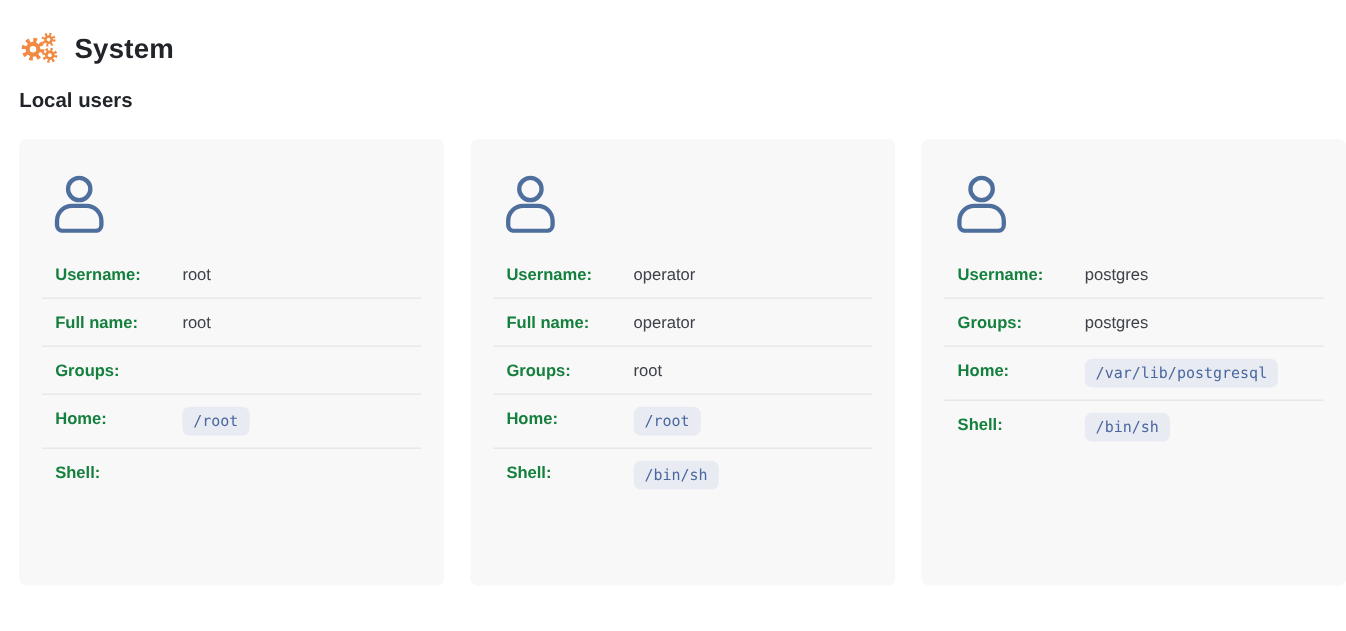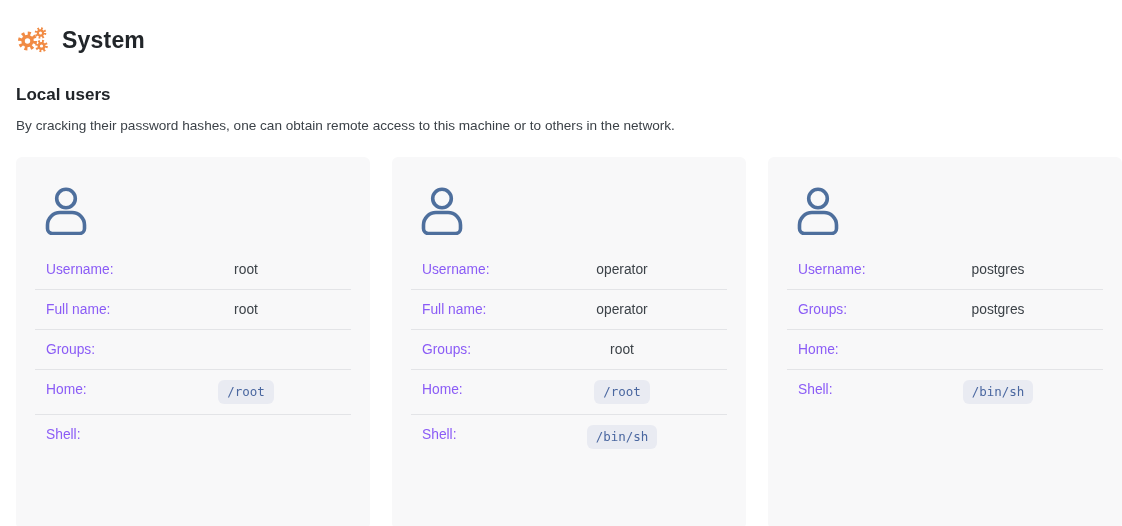--- a/index.html
+++ b/index.html
@@ -12,32 +12,32 @@
     --text-dark:#212529;
     --text-body:#3C4248;
   }
   *{margin:0;padding:0;box-sizing:border-box;}
   html,body{width:1122px;height:526px;overflow:hidden;background:#fff;
     font-family:"Liberation Sans",sans-serif;color:var(--text-body);}
   .page{padding:24px 0 0 16px;width:1122px;}
   .page-header{display:flex;align-items:center;gap:13px;height:32px;}
   .page-header .gear-wrap{width:33px;height:32px;display:flex;align-items:center;justify-content:center;}
   h1{font-size:23px;font-weight:700;color:var(--text-dark);letter-spacing:.2px;}
-  h2{font-size:17px;font-weight:700;color:var(--text-dark);margin-top:29px;}
+  h2{font-size:17px;font-weight:700;color:var(--text-dark);margin-top:18px;}
   .desc{margin-top:11px;font-size:13.6px;line-height:19px;color:var(--text-body);}
   .cards{display:flex;gap:22px;margin-top:22px;width:1106px;align-items:stretch;}
   .card{flex:1 1 0;background:var(--card-bg);border-radius:6px;
     padding:30px 19px 19px 19px;min-height:372px;}
   .avatar{margin-left:9px;width:44px;height:48px;}
   .rows{margin-top:15px;}
   .frow{display:flex;padding:10px 11px;border-bottom:1px solid var(--separator);
     font-size:13.8px;line-height:19px;align-items:flex-start;}
   .frow:last-child{border-bottom:none;}
-  .lab{flex:0 0 106px;font-weight:400;color:#8b5cf6;}
-  .val{flex:1 1 auto;color:var(--text-body);text-align:center;}
+  .lab{flex:0 0 106px;font-weight:700;color:#15803d;}
+  .val{flex:1 1 auto;color:var(--text-body);}
   .pill{display:inline-block;font-family:"DejaVu Sans Mono",monospace;
     font-size:12.5px;line-height:16px;padding:4px 9px;border-radius:6px;
     background:var(--code-bg);color:var(--code-text);}
 </style>
 </head>
 <body>
 
 <div class="page">
   <div class="page-header">
     <span class="gear-wrap">
@@ -54,21 +54,20 @@
         <circle cx="25.5" cy="22" r="4.6" fill="none" stroke="var(--accent-orange)" stroke-width="3.4" stroke-dasharray="1.7 1.9"></circle>
         <circle cx="25.5" cy="22" r="4" fill="var(--accent-orange)"></circle>
         <circle cx="25.5" cy="22" r="1.6" fill="#fff"></circle>
       </svg>
     </span>
     <h1>System</h1>
   </div>
 
   <h2>Local users</h2>
   <div class="desc">
-    <div>By cracking their password hashes, one can obtain remote access to this machine or to others in the network.</div>
   </div>
 
   <div class="cards">
       <section class="card">
         <div class="avatar"><svg width="44" height="48" viewBox="0 0 44 48" aria-hidden="true">
             <circle cx="22" cy="11.5" r="9.3" fill="none" stroke="var(--icon-blue)" stroke-width="3.6"></circle>
             <path d="M3.5 41.5 v-3.5 a12.5 12.5 0 0 1 12.5 -12.5 h12 a12.5 12.5 0 0 1 12.5 12.5 v3.5 a5 5 0 0 1 -5 5 h-27.5 a5 5 0 0 1 -4.5 -5 z" fill="none" stroke="var(--icon-blue)" stroke-width="3.6" stroke-linejoin="round"></path>
           </svg></div>
         <div class="rows">
           <div class="frow">
@@ -128,20 +127,21 @@
           <div class="frow">
             <div class="lab">Username:</div>
             <div class="val">postgres</div>
           </div>
           <div class="frow">
             <div class="lab">Groups:</div>
             <div class="val">postgres</div>
           </div>
           <div class="frow">
             <div class="lab">Home:</div>
+            <div class="val"><span class="pill">/var/lib/postgresql</span></div>
           </div>
           <div class="frow">
             <div class="lab">Shell:</div>
             <div class="val"><span class="pill">/bin/sh</span></div>
           </div>
         </div>
       </section>
     </div>
 </div>
 

